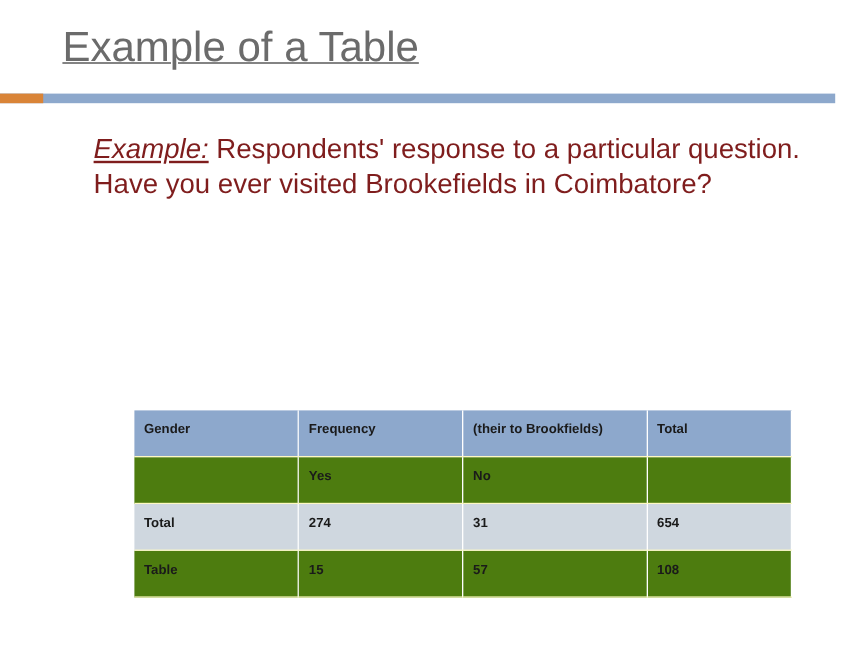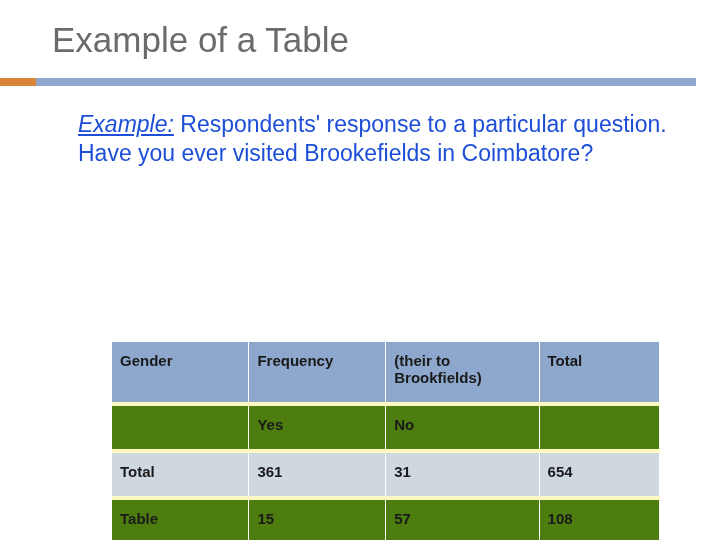--- a/index.html
+++ b/index.html
@@ -10,20 +10,21 @@
     background: #ffffff;
     font-family: Arial, Helvetica, sans-serif;
     color: #333;
     overflow: hidden;
   }
   .slide {
     width: 720px;
     height: 540px;
     position: relative;
     box-sizing: border-box;
+    text-decoration: underline;
   }
   .title-area {
     padding: 20px 0 0 52px;
   }
   .title-text {
     font-size: 35px;
     color: #6b6b6b;
     font-weight: 400;
   }
   .rule-bar {
@@ -44,45 +45,45 @@
   }
   .body-area {
     position: absolute;
     top: 110px;
     left: 78px;
     right: 48px;
   }
   .body-para {
     font-size: 23px;
     line-height: 1.25;
-    color: #1d4ed8;
+    color: #7f1d1d;
     margin: 0 0 6px 0;
   }
   .example-label {
     font-style: italic;
     text-decoration: underline;
   }
   .tbl-wrap {
     position: absolute;
     top: 342px;
     left: 112px;
     right: 60px;
   }
   table {
     border-collapse: collapse;
     width: 100%;
     table-layout: fixed;
   }
   th, td {
     text-align: left;
-    font-size: 15px;
+    font-size: 11px;
     font-weight: bold;
     padding: 10px 8px 16px 8px;
     vertical-align: top;
-    border-bottom: 4px solid #fef9c3;
+    border-bottom: 1px solid #fef9c3;
     border-right: 1px solid #ffffff;
     color: #1a1a1a;
     margin-left: 40px;
   }
   .hdr {
     background: #8da8cc;
     color: #1a1a1a;
   }
   .row-light {
     background: #4d7c0f;
@@ -129,21 +130,21 @@
         <th>Total</th>
       </tr>
       <tr class="row-light">
         <td></td>
         <td>Yes</td>
         <td>No</td>
         <td></td>
       </tr>
       <tr class="row-mid">
         <td>Total</td>
-        <td>361</td>
+        <td>274</td>
         <td>31</td>
         <td>654</td>
       </tr>
       <tr class="row-light">
         <td>Table</td>
         <td>15</td>
         <td>57</td>
         <td>108</td>
       </tr>
     </tbody>

